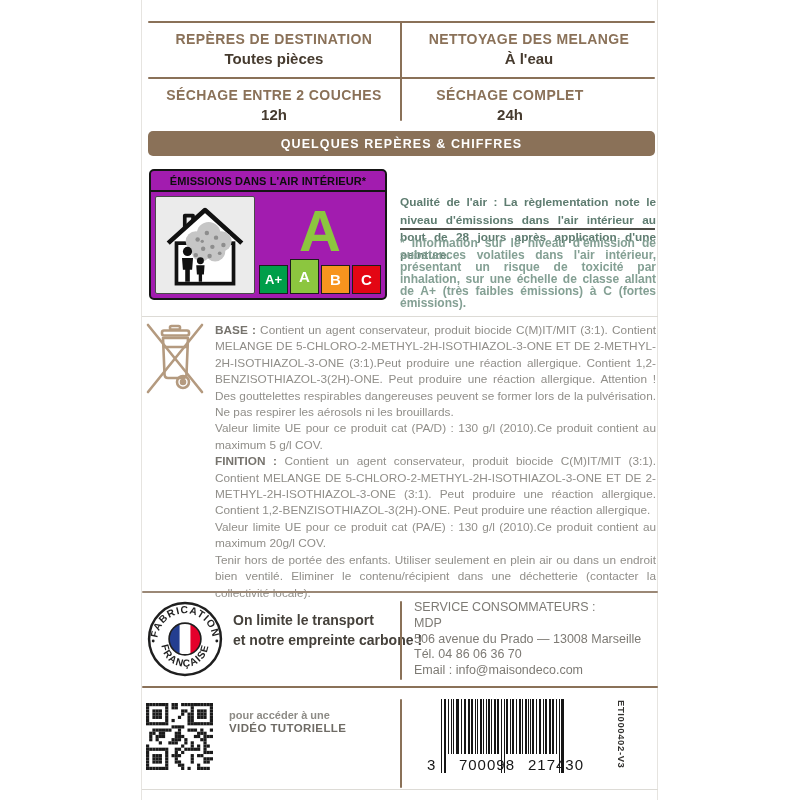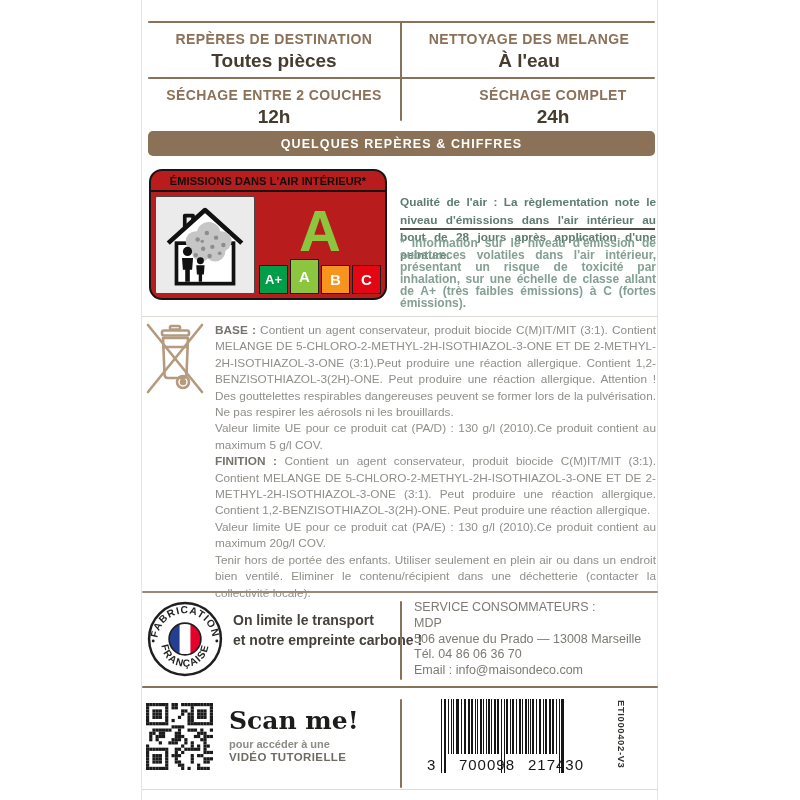--- a/index.html
+++ b/index.html
@@ -7,28 +7,28 @@
         font-family:"Liberation Sans",sans-serif;}
   .abs{position:absolute;}
   
   .edge-v{width:1px;height:800px;background:#e6e4e0;top:0;}
   .hline{height:2px;background:#8a7158;border-radius:2px;}
   .hline-faint{height:1px;background:#dddbd6;}
   .vline{width:2px;background:#8a7158;border-radius:2px;}
   
   .cell{width:252px;text-align:center;}
   .cell .lab{font-size:14px;font-weight:bold;color:#8a7158;letter-spacing:.4px;}
-  .cell .val{font-size:19px;font-weight:bold;color:#463b2f;margin-top:3px;}
+  .cell .val{font-size:15px;font-weight:bold;color:#463b2f;margin-top:3px;}
   
   .banner{left:148px;top:131px;width:507px;height:25px;background:#8a7158;border-radius:5px;
           display:flex;align-items:center;justify-content:center;color:#fff;font-size:12.5px;
           font-weight:bold;letter-spacing:1.1px;}
   
-  .em-box{left:149px;top:169px;width:238px;height:131px;border:2.5px solid #151515;border-radius:13px;
-          background:#b91c1c;box-sizing:border-box;display:flex;flex-direction:column;}
+  .em-box{left:149px;top:169px;width:238px;height:131px;border:2.5px solid #151515;border-radius:5px;
+          background:#a21caf;box-sizing:border-box;display:flex;flex-direction:column;}
   .em-title{border-bottom:2.5px solid #151515;font-size:11px;font-weight:bold;color:#0d0d0d;
             text-align:center;padding:4px 1px 3px;letter-spacing:.1px;white-space:nowrap;}
   .em-body{flex:1;display:flex;padding:4px;gap:4px;}
   .em-picto{width:100px;background:#ebebeb;border:1.5px solid #4a4a4a;border-radius:2px;
             box-sizing:border-box;display:flex;align-items:center;justify-content:center;}
   .em-right{flex:1;display:flex;flex-direction:column;}
   .em-grade{flex:1;display:flex;align-items:center;justify-content:center;
             font-size:58px;line-height:52px;font-weight:bold;color:#8cc63f;}
   .em-scale{display:flex;gap:2px;height:29px;align-items:flex-end;}
   .em-cell{flex:1;height:29px;border:1px solid #1d1d1d;box-sizing:border-box;display:flex;
@@ -79,21 +79,21 @@
     <div class="val">Toutes pièces</div>
   </div>
   <div class="abs cell" style="left:403px;top:31px">
     <div class="lab">NETTOYAGE DES MELANGE</div>
     <div class="val">À l'eau</div>
   </div>
   <div class="abs cell" style="left:148px;top:87px">
     <div class="lab">SÉCHAGE ENTRE 2 COUCHES</div>
     <div class="val">12h</div>
   </div>
-  <div class="abs cell" style="left:427px;top:87px">
+  <div class="abs cell" style="left:384px;top:87px">
     <div class="lab">SÉCHAGE COMPLET</div>
     <div class="val">24h</div>
   </div>
 
   <div class="abs banner">
     <span>QUELQUES REPÈRES &amp; CHIFFRES</span>
   </div>
 
   <div class="abs em-box">
     <div class="em-title">ÉMISSIONS DANS L'AIR INTÉRIEUR*</div>
@@ -427,21 +427,20 @@
         <rect x="35.10" y="63.81" width="3.19" height="3.19" fill="#1a1a1a"></rect>
         <rect x="41.48" y="63.81" width="3.19" height="3.19" fill="#1a1a1a"></rect>
         <rect x="51.05" y="63.81" width="3.19" height="3.19" fill="#1a1a1a"></rect>
         <rect x="54.24" y="63.81" width="3.19" height="3.19" fill="#1a1a1a"></rect>
         <rect x="57.43" y="63.81" width="3.19" height="3.19" fill="#1a1a1a"></rect>
         <rect x="60.62" y="63.81" width="3.19" height="3.19" fill="#1a1a1a"></rect>
       </svg>
   </div>
 
   <div class="abs scan">
-    <div class="scan-title">Scan me!</div>
     <div class="scan-sub1">pour accéder à une</div>
     <div class="scan-sub2">VIDÉO TUTORIELLE</div>
   </div>
 
   <div class="abs vline" style="left:400px;top:699px;height:89px"></div>
 
   <div class="abs barcode-wrap">
     <svg id="bars" width="190" height="76" viewBox="0 0 190 76">
         <rect x="16" y="0" width="1" height="74" fill="#161616"></rect>
         <rect x="19" y="0" width="2" height="74" fill="#161616"></rect>

